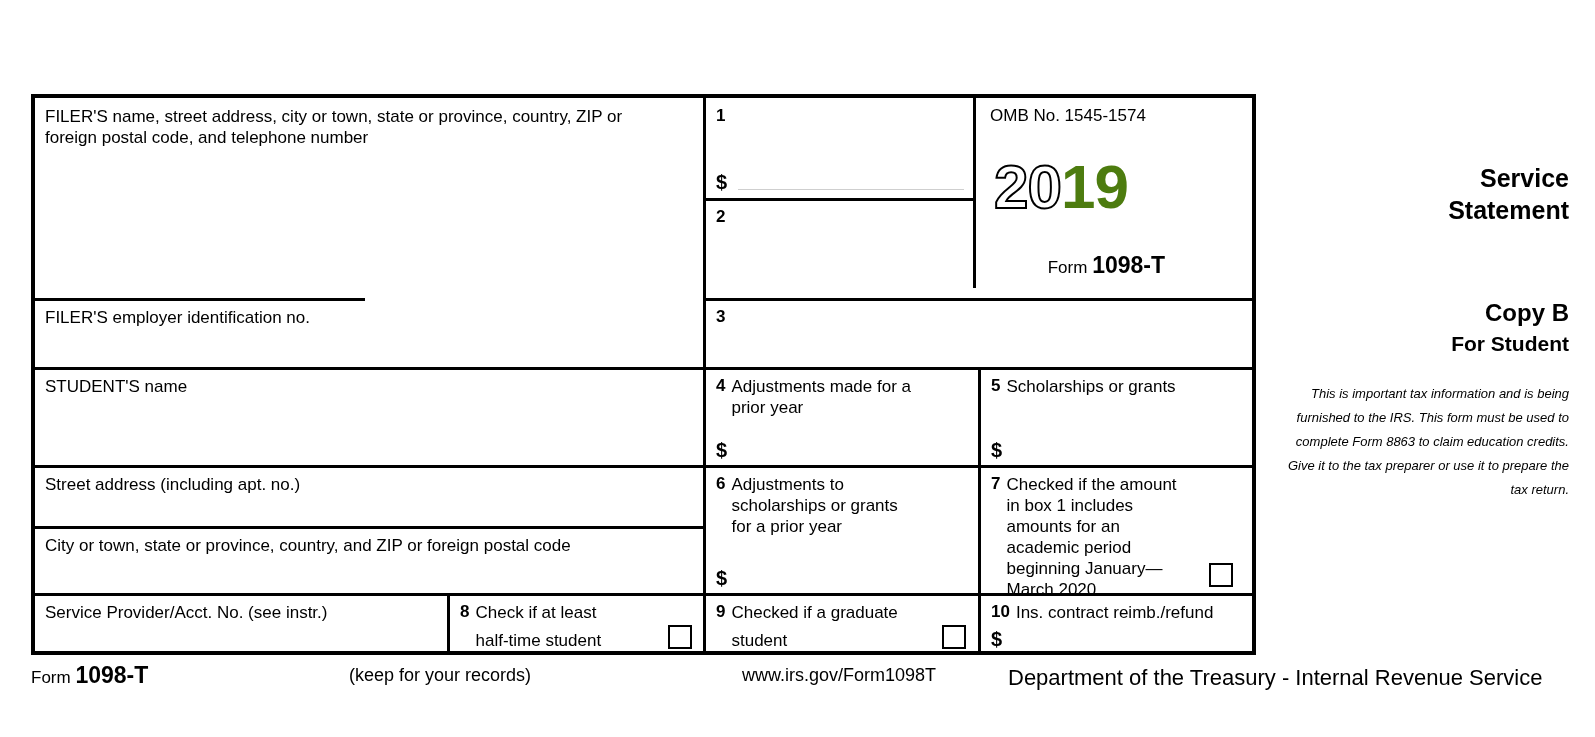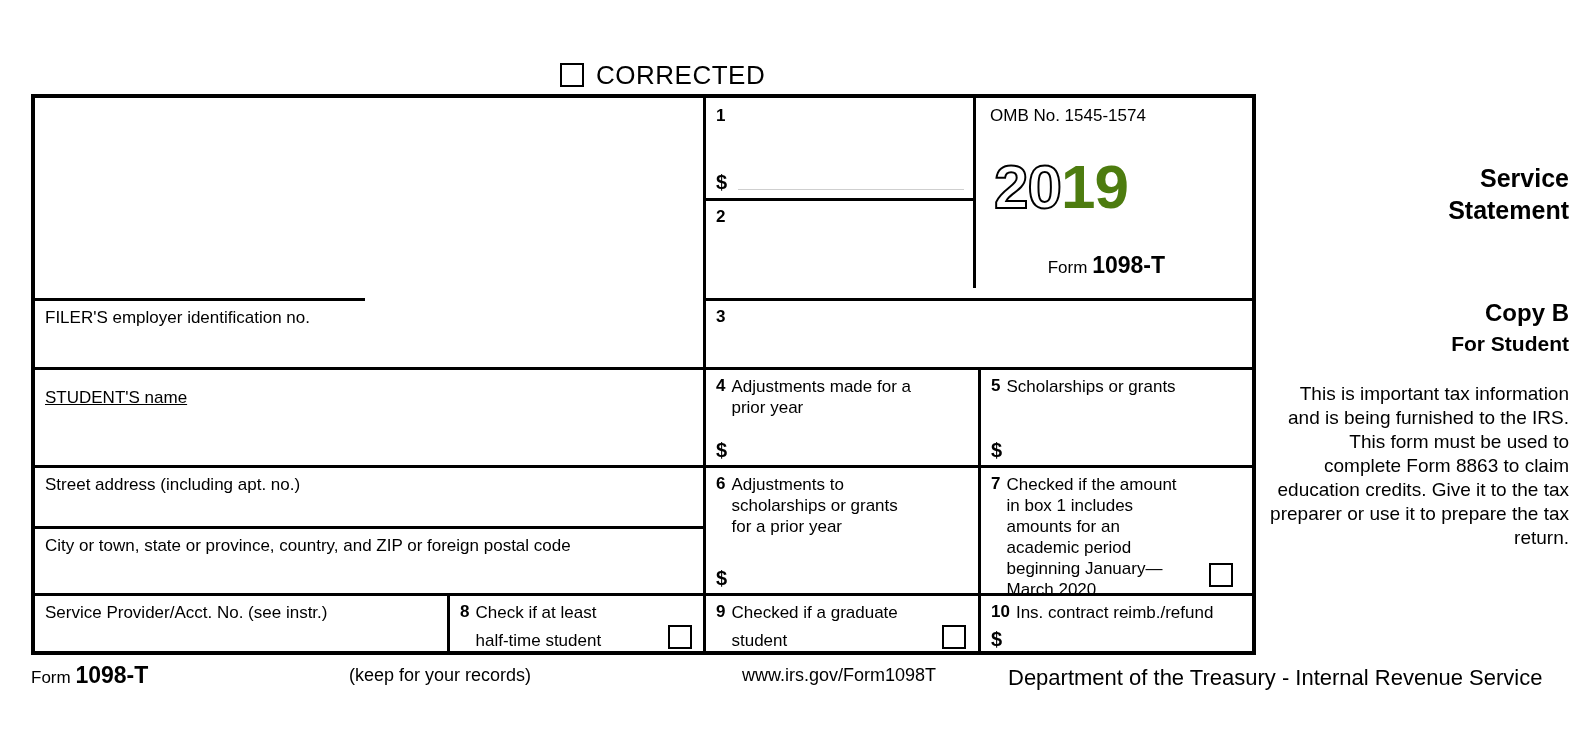--- a/index.html
+++ b/index.html
@@ -149,23 +149,24 @@
     line-height: 31px;
     font-weight: bold;
     text-align: right;
   }
   #copyb-block .sub { font-size: 21px; }
   #notice-block {
     position: absolute;
     right: 13px;
     top: 288px;
     width: 300px;
-    font-size: 19px;
+    font-size: 13px;
     line-height: 24px;
     text-align: right;
+    font-style: italic;
   }
 
   
   #footer {
     position: absolute;
     left: 31px;
     top: 661px;
     width: 1442px;
     height: 34px;
   }
@@ -194,27 +195,28 @@
     left: 977px; top: 4px;
     font-size: 22px;
     white-space: nowrap;
   }
 </style>
 </head>
 <body>
 
 <div id="page">
 
-  <div id="corrected-row">
-    <div id="corrected-box" class="cbox"></div>
-    <div id="corrected-label">CORRECTED</div>
-  </div>
 
   <div id="form-frame">
 
+    <div class="cell" style="left:0; top:0; width:668px; height:200px;">
+      <div class="lbl" style="position:absolute; left:10px; top:8px;">FILER'S name, street address, city or town, state or province, country, ZIP or</div>
+      <div class="lbl" style="position:absolute; left:10px; top:29px;">foreign postal code, and telephone number</div>
+      <div class="lbl" style="position:absolute; left:10px; top:62px;"></div>
+    </div>
 
     <div class="cell bl" style="left:668px; top:0; width:270px; height:100px;">
       <div class="numbered" style="position:absolute; left:10px; top:8px; width:255px;">
         <span class="boxnum">1</span>
       </div>
       <div class="dollar" style="left:10px; top:74px;">$</div>
       <div class="hairline" style="left:32px; top:91px; width:226px;"></div>
       <div style="position:absolute; left:40px; top:72px; font-size:18px;"></div>
     </div>
 
@@ -239,21 +241,21 @@
       <div style="position:absolute; left:10px; top:36px; font-size:18px;"></div>
     </div>
 
 
     <div class="cell bt bl" style="left:668px; top:200px; width:549px; height:69px;">
       <div style="position:absolute; left:10px; top:6px;" class="boxnum">3</div>
       <div style="position:absolute; left:40px; top:32px; font-size:18px;"></div>
     </div>
 
     <div class="cell bt" style="left:0; top:269px; width:668px; height:98px;">
-      <div class="lbl" style="position:absolute; left:10px; top:17px;text-decoration:underline;">STUDENT'S name</div>
+      <div class="lbl" style="position:absolute; left:10px; top:6px;">STUDENT'S name</div>
       <div style="position:absolute; left:10px; top:42px; font-size:18px;"></div>
     </div>
 
     <div class="cell bt bl" style="left:668px; top:269px; width:275px; height:98px;">
       <div class="numbered" style="position:absolute; left:10px; top:6px; width:260px;">
         <span class="boxnum">4</span>
         <span class="txt">
           <span style="display:block;">Adjustments made for a</span>
           <span style="display:block;">prior year</span>
         </span>

